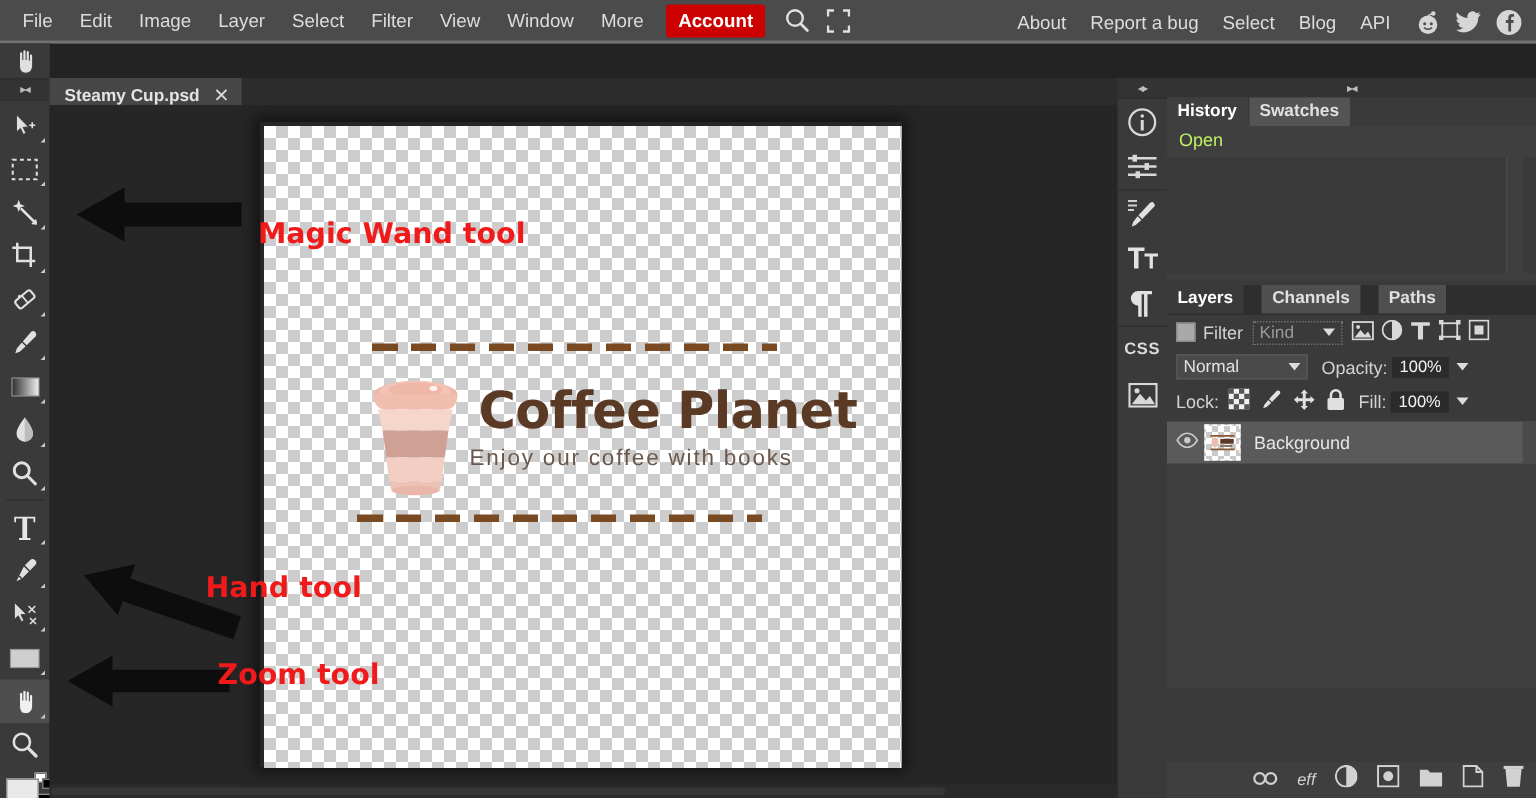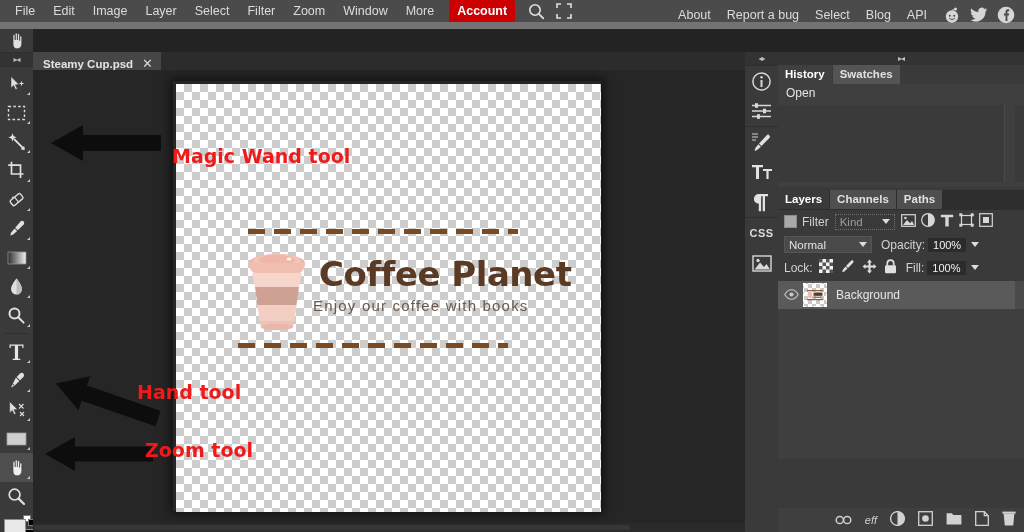--- a/index.html
+++ b/index.html
@@ -11,21 +11,21 @@
     -webkit-font-smoothing:antialiased;
   }
   #app{position:relative;width:1024px;height:532px;}
 
   
   .menubar{
     position:absolute;left:0;top:0;width:1024px;height:29px;
     background:#4b4b4b;
     display:flex;align-items:center;
     box-sizing:border-box;
-    border-bottom:7px solid #737373;
+    border-bottom:2px solid #737373;
   }
   .menu-left{display:flex;align-items:center;padding-left:6px;}
   .menu-item{
     font-size:12.5px;color:#dcdcdc;padding:4px 9px;cursor:default;
     white-space:nowrap;
   }
   .menu-account{
     background:#cc0000;color:#fff;font-weight:bold;font-size:12.5px;
     padding:4px 8px;margin:0 6px;border-radius:2px;
   }
@@ -170,32 +170,32 @@
   .ptab{
     font-size:11.5px;font-weight:bold;color:#e0e0e0;
     padding:0 7px;height:19px;line-height:19px;background:#545454;
     margin-right:1px;
   }
   .ptab.active{background:#3f3f3f;color:#fff;}
   .history-body{
     background:#3f3f3f;width:246px;height:103px;position:relative;
   }
   .history-item{
-    font-size:12px;color:#e5e5e5;padding:2px 8px;background:#3f3f3f;
+    font-size:12px;color:#bef264;padding:2px 8px;background:#3f3f3f;
   }
   .history-empty{
     position:absolute;left:0;top:21px;width:226px;height:77px;
     background:#3a3a3a;border-right:1px solid #4a4a4a;
   }
   .history-scroll{
     position:absolute;right:0;top:21px;width:9px;height:77px;background:#3a3a3a;
   }
 
   .layers-tabs{
-    display:flex;height:20px;background:#2e2e2e;margin-top:3px;
+    display:flex;height:20px;background:#2e2e2e;margin-top:3px;gap:11px;
   }
   .layers-tabs .ptab{background:#4f4f4f;}
   .layers-tabs .ptab.active{background:#3a3a3a;}
 
   .lrow{display:flex;align-items:center;height:23px;padding:0 6px;font-size:12px;color:#d2d2d2;}
   .chk{width:11px;height:11px;background:#a9a9a9;border:1px solid #8b8b8b;margin-right:5px;}
   .kind-sel{
     display:flex;align-items:center;justify-content:space-between;
     width:60px;height:16px;padding:0 4px;margin-left:6px;
     border:1px dotted #6e6e6e;color:#9a9a9a;font-size:11.5px;box-sizing:border-box;
@@ -244,21 +244,21 @@
 <div id="app">
 
   <div class="menubar">
     <div class="menu-left">
       <div class="menu-item">File</div>
       <div class="menu-item">Edit</div>
       <div class="menu-item">Image</div>
       <div class="menu-item">Layer</div>
       <div class="menu-item">Select</div>
       <div class="menu-item">Filter</div>
-      <div class="menu-item">Zoom</div>
+      <div class="menu-item">View</div>
       <div class="menu-item">Window</div>
       <div class="menu-item">More</div>
       <div class="menu-account">Account</div>
       <div class="menu-icon-btn">
         <svg width="17" height="17" viewBox="0 0 17 17">
             <circle cx="7" cy="7" r="5.2" fill="none" stroke="#e0e0e0" stroke-width="1.6"></circle>
             <line x1="10.8" y1="10.8" x2="15.3" y2="15.3" stroke="#e0e0e0" stroke-width="1.8" stroke-linecap="round"></line>
           </svg>
       </div>
       <div class="menu-icon-btn">

